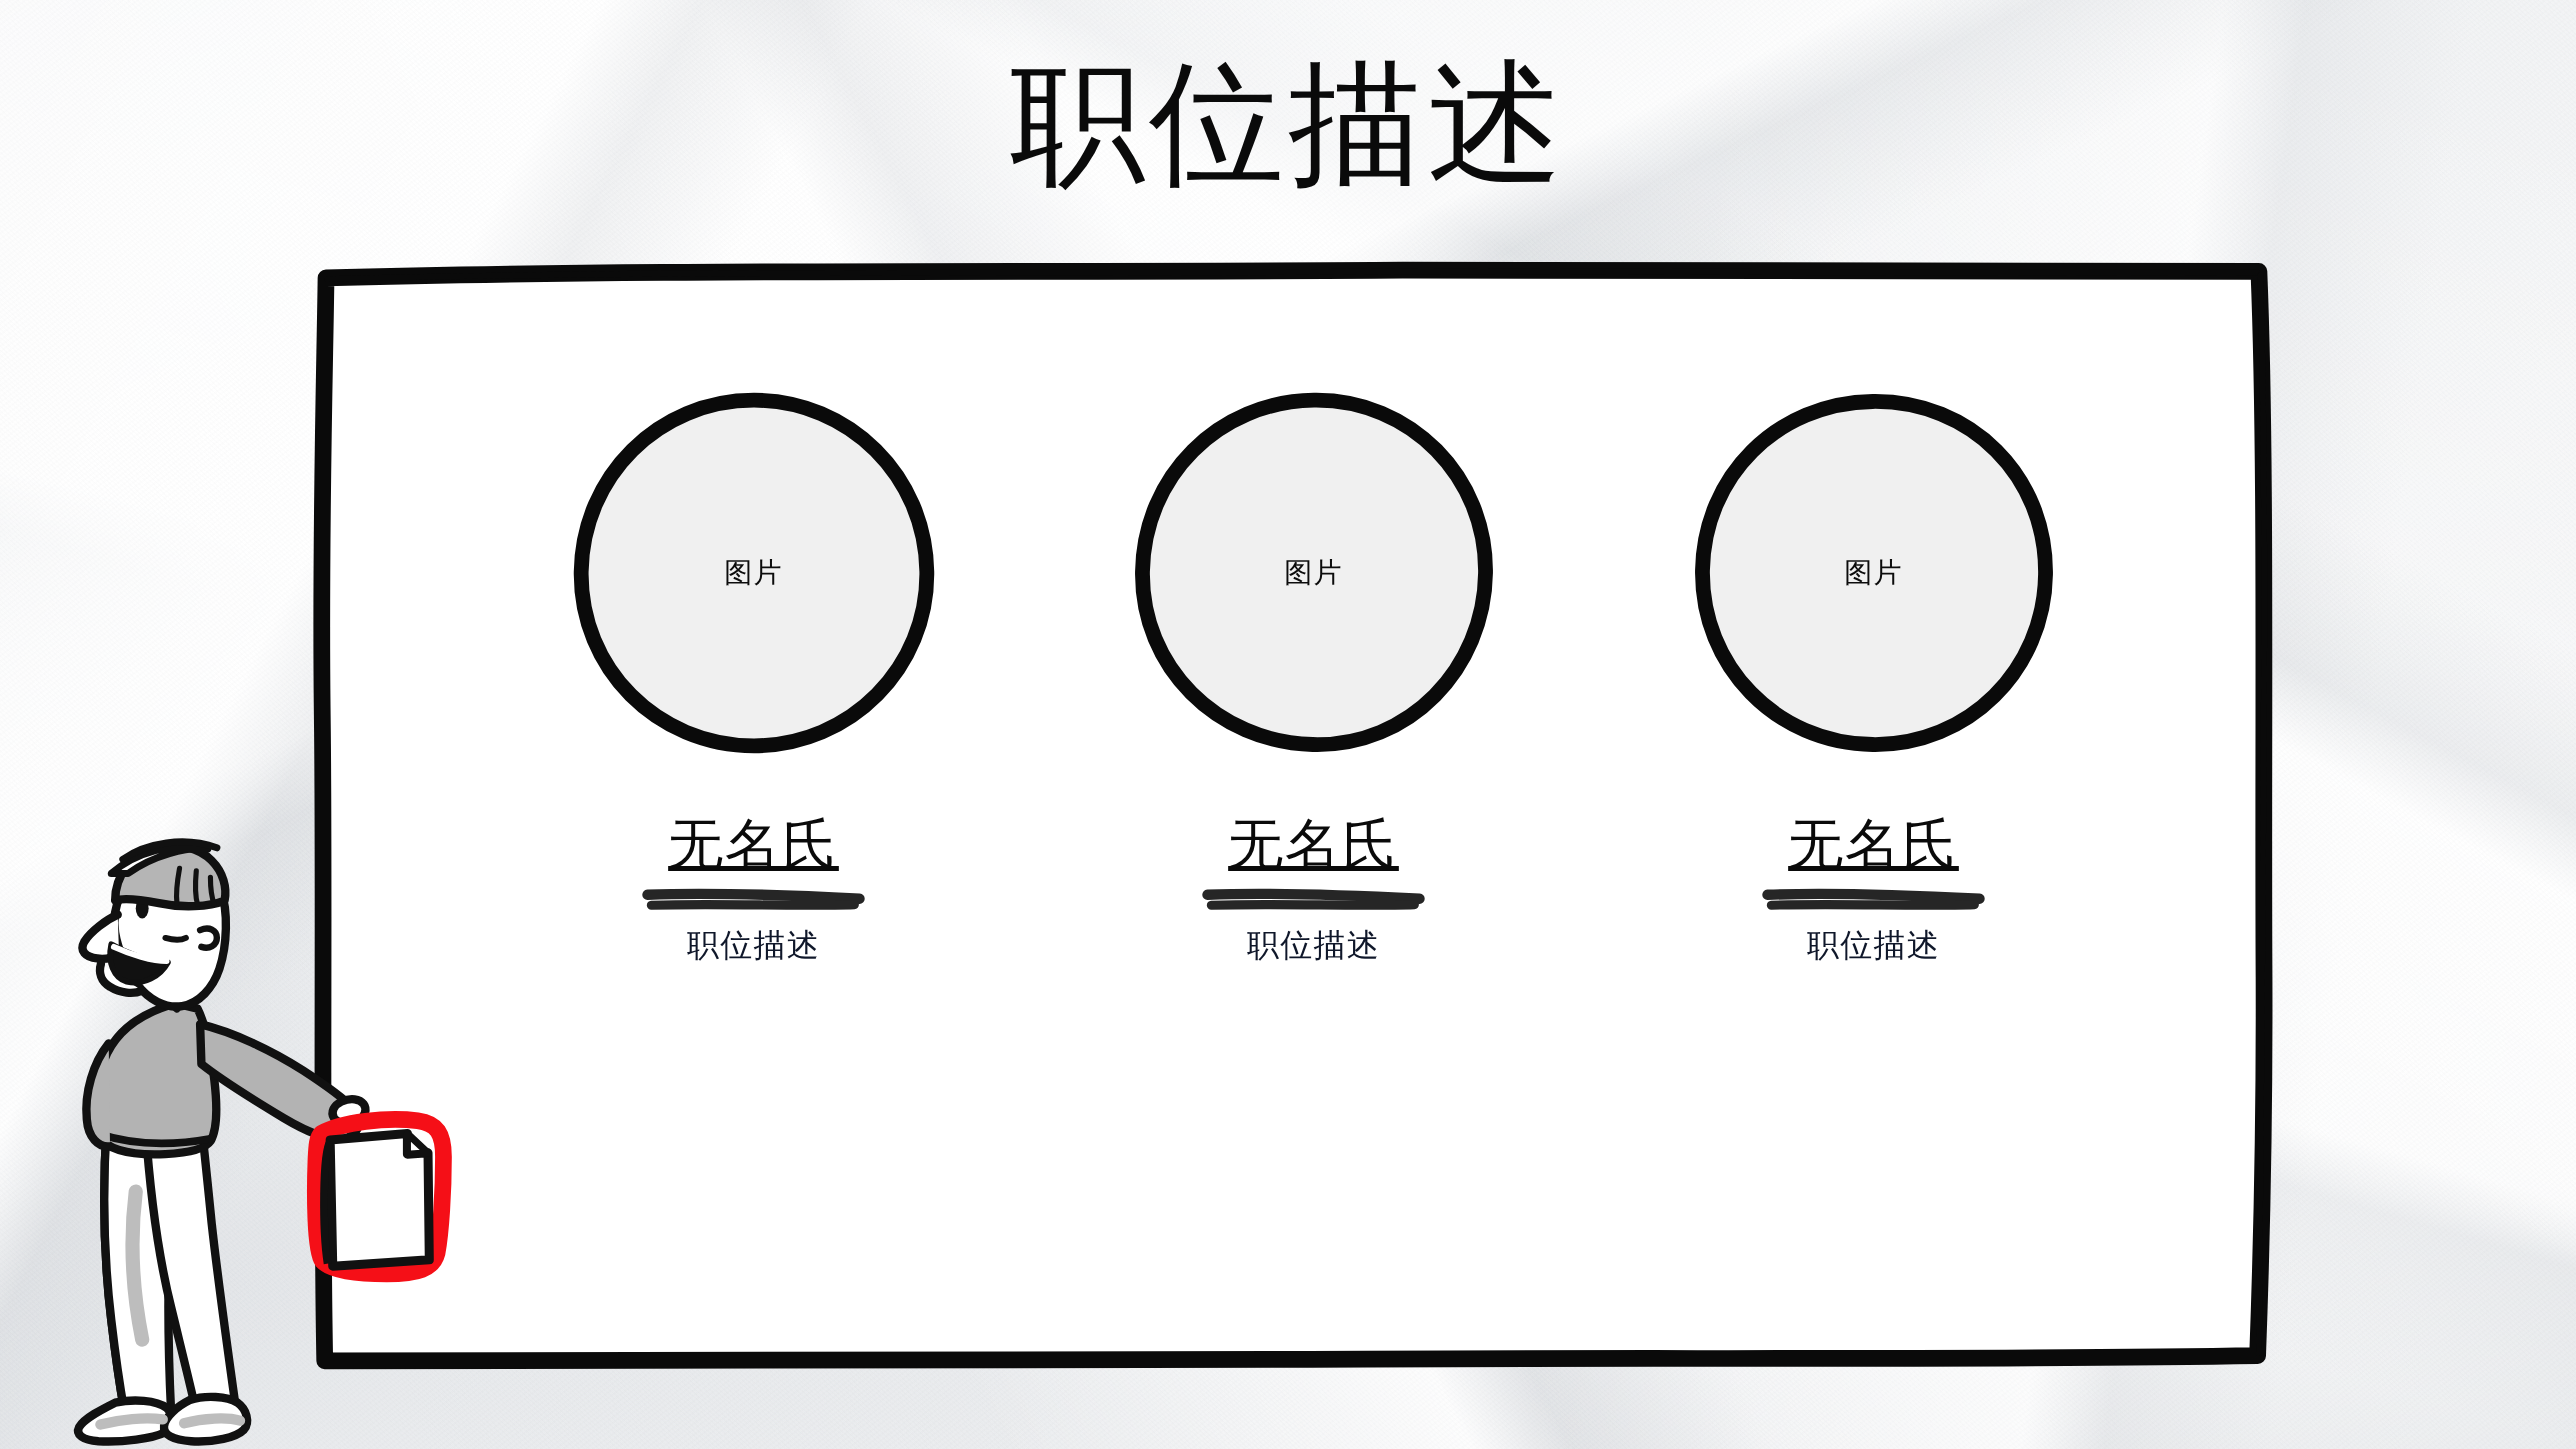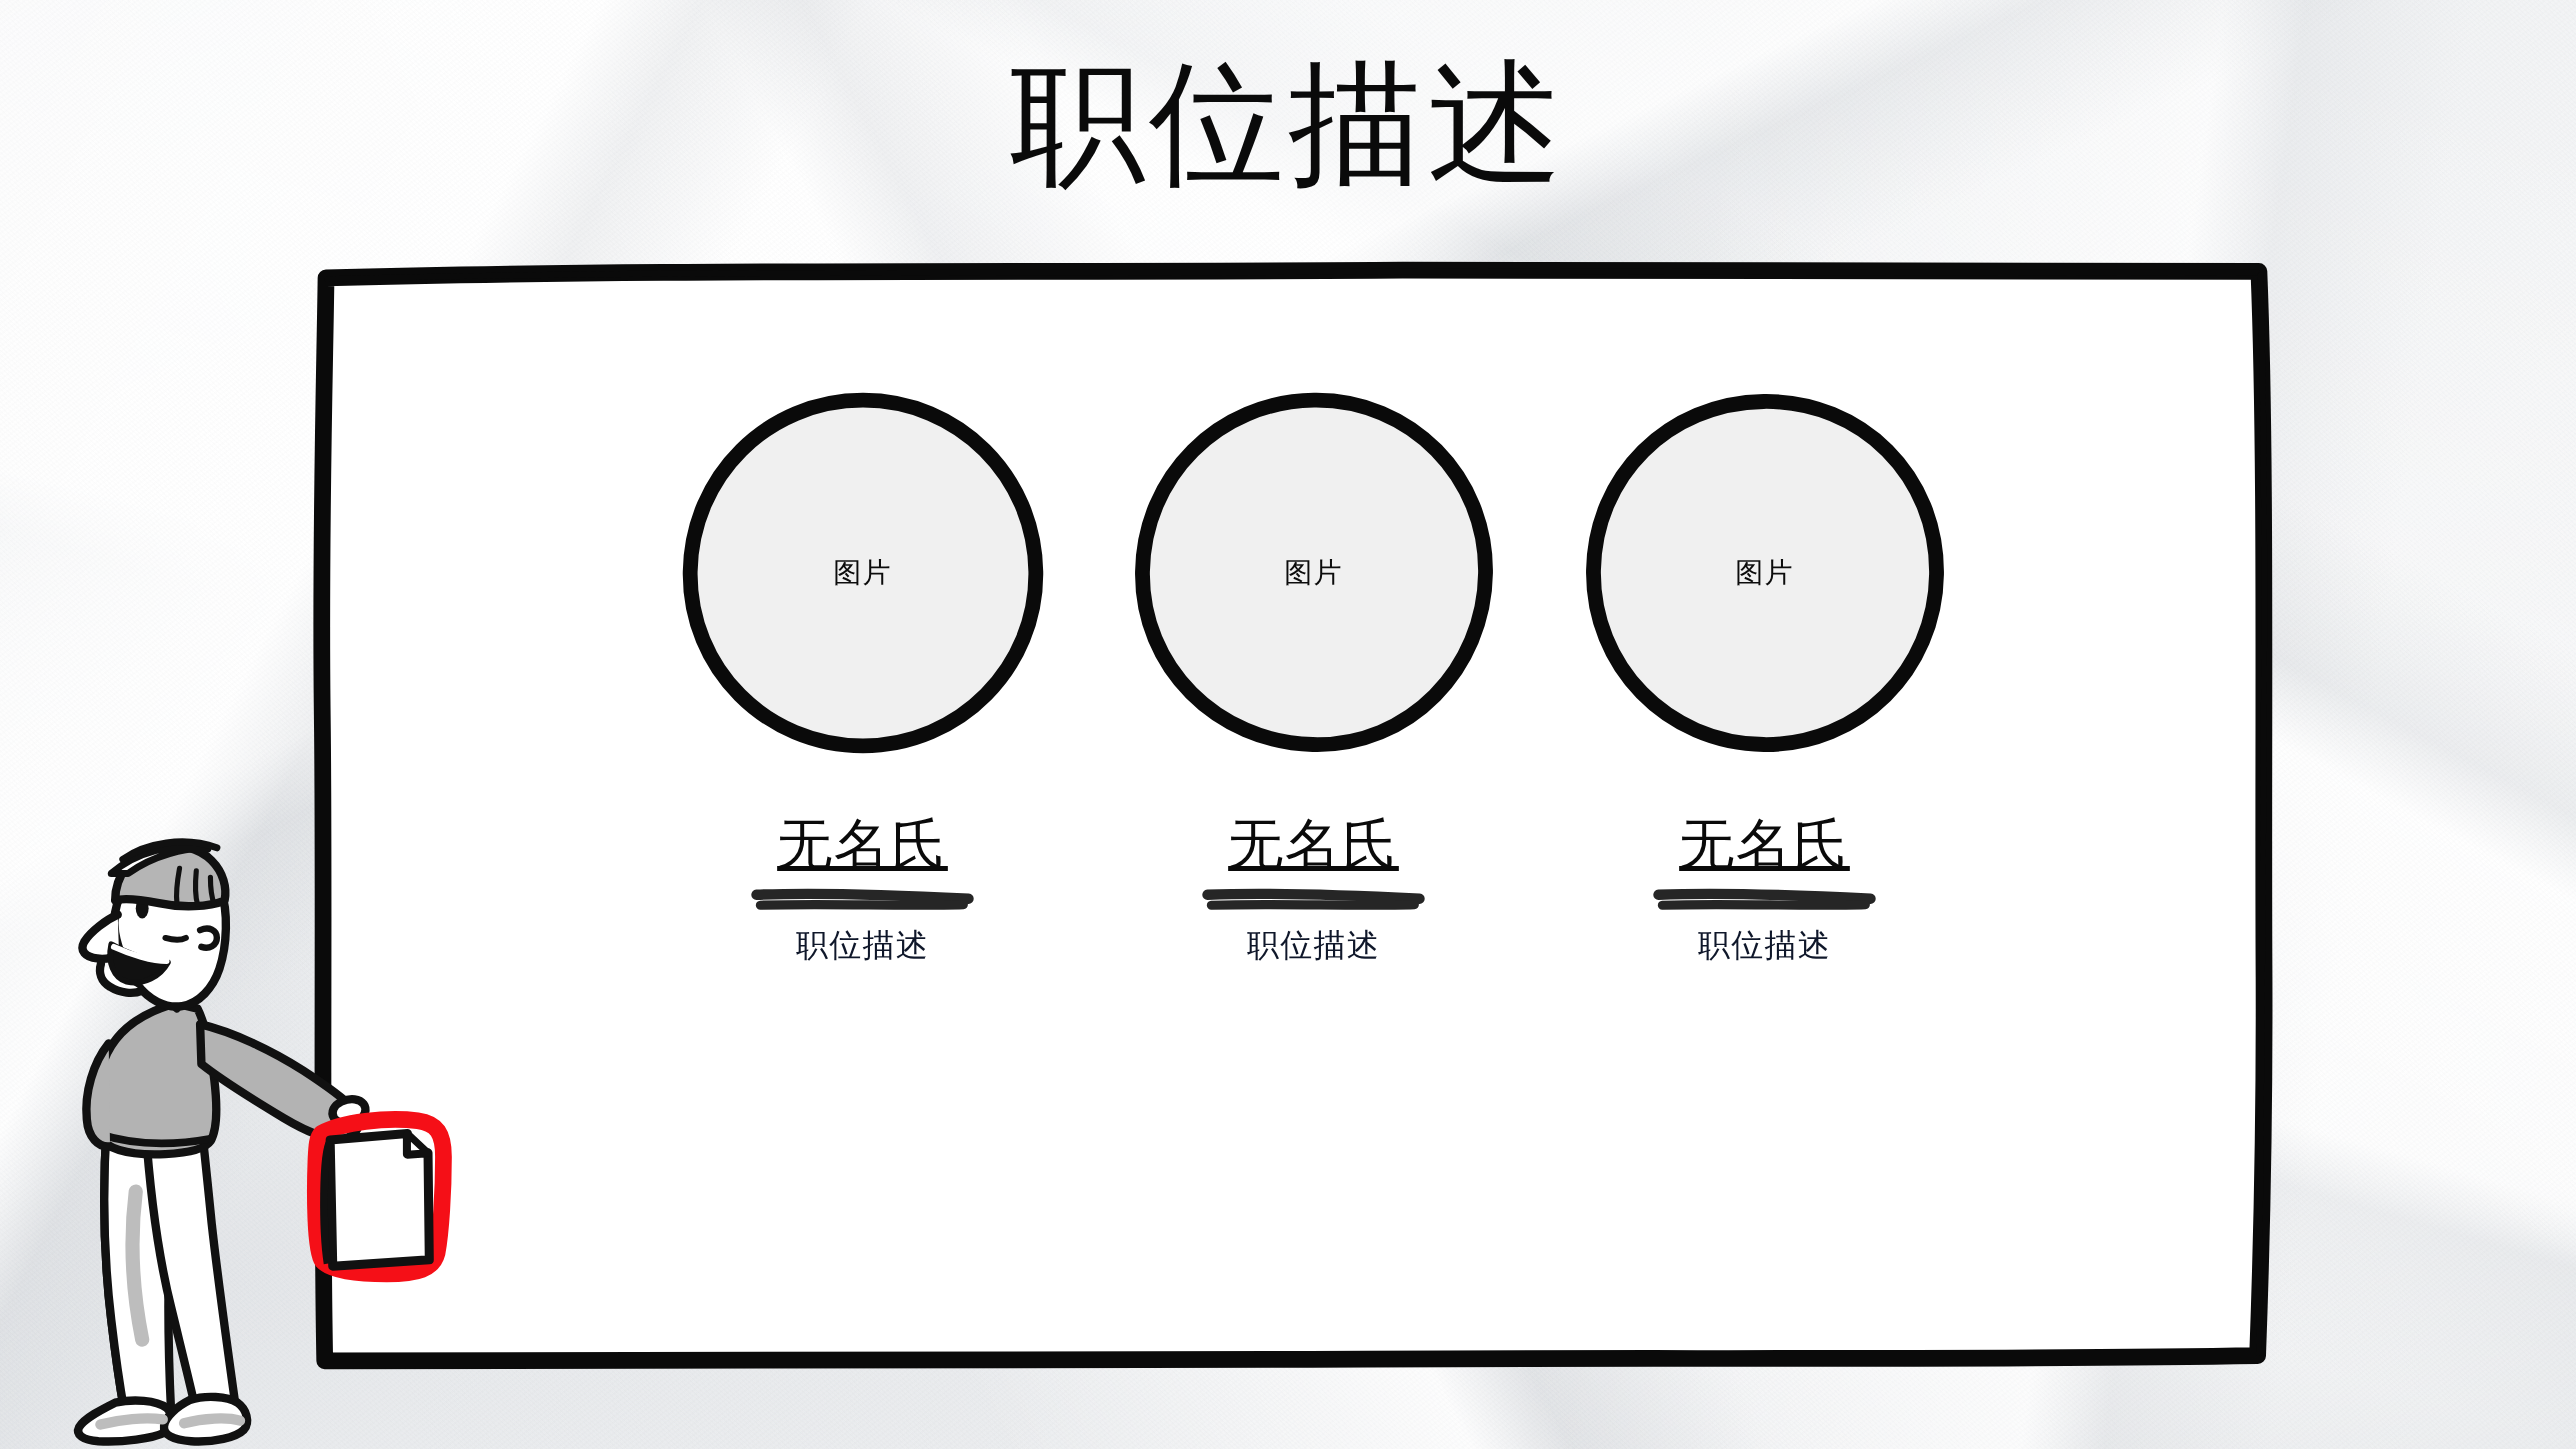--- a/index.html
+++ b/index.html
@@ -71,21 +71,21 @@
   .frame svg { display: block; width: 100%; height: 100%; overflow: visible; }
 
   
   .members {
     position: absolute;
     left: 528px;
     top: 386px;
     width: 1571px;
     height: 708px;
     display: flex;
-    justify-content: center;
+    justify-content: space-between;
     align-items: flex-start;
   }
   .member {
     position: relative;
     width: 451px;
     display: flex;
     flex-direction: column;
     align-items: center;
   }
 

